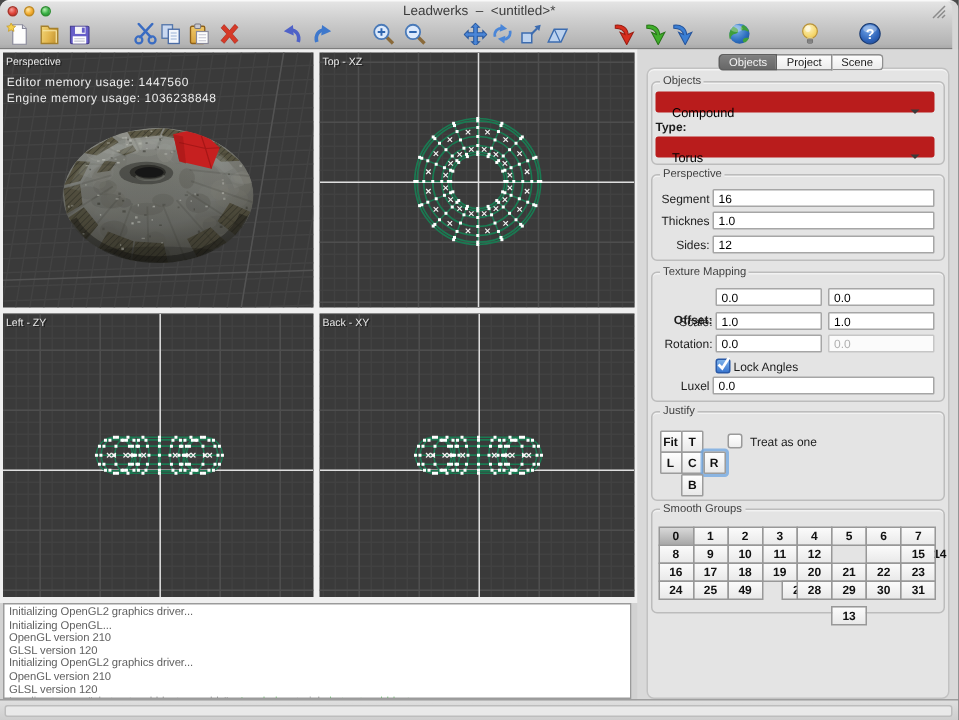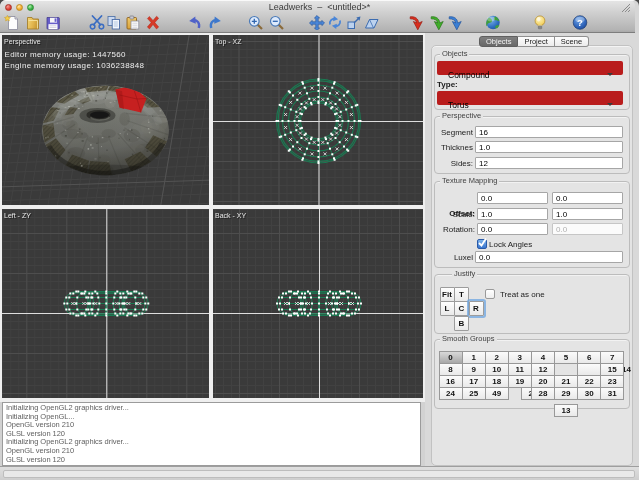--- a/index.html
+++ b/index.html
@@ -878,21 +878,21 @@
       <div class="fld" style="left:52px;top:190px;width:71px;height:12px;">0.0</div>
       <div class="fld dis" style="left:127px;top:190px;width:71px;height:12px;">0.0</div>
       <div style="position:absolute;left:52px;top:206px;width:10px;height:10px;border-radius:2px;background:linear-gradient(#7db2ea,#3a77d0);border:1px solid #2a5aa8;"></div>
 <svg style="position:absolute;left:51px;top:203px" width="13" height="13">
         <path d="M3 7l2.5 2.5L10 2.5" stroke="#fff" stroke-width="1.8" fill="none"></path>
       </svg>
 <div class="cblbl" style="left:64px;top:206.5px;">Lock Angles</div>
       <div class="flbl" style="left:2px;top:220px;width:46px;">Luxel</div>
       <div class="fld" style="left:50px;top:218px;width:148px;height:12px;">0.0</div>
       <div class="gbox" style="left:9px;top:240.5px;width:196px;height:60.5px;"></div>
-      <div class="glbl" style="left:27px;top:236.0px;">Justify</div>
+      <div class="glbl" style="left:15px;top:236.0px;">Justify</div>
       <div class="jbtn" style="left:14.5px;top:253.5px;">Fit</div>
       <div class="jbtn" style="left:29px;top:253.5px;">T</div>
       <div class="jbtn" style="left:14.5px;top:268px;">L</div>
       <div class="jbtn" style="left:29px;top:268px;">C</div>
       <div class="jbtn" style="left:43.5px;top:268px;box-shadow:0 0 0 2px rgba(110,165,225,.75);">R</div>
       <div class="jbtn" style="left:29px;top:282.5px;">B</div>
       <div class="cb" style="left:60px;top:256px;"></div>
 <div class="cblbl" style="left:75px;top:257px;">Treat as one</div>
       <div class="gbox" style="left:9px;top:305.5px;width:196px;height:70.5px;"></div>
       <div class="glbl" style="left:15px;top:301.0px;">Smooth Groups</div>

